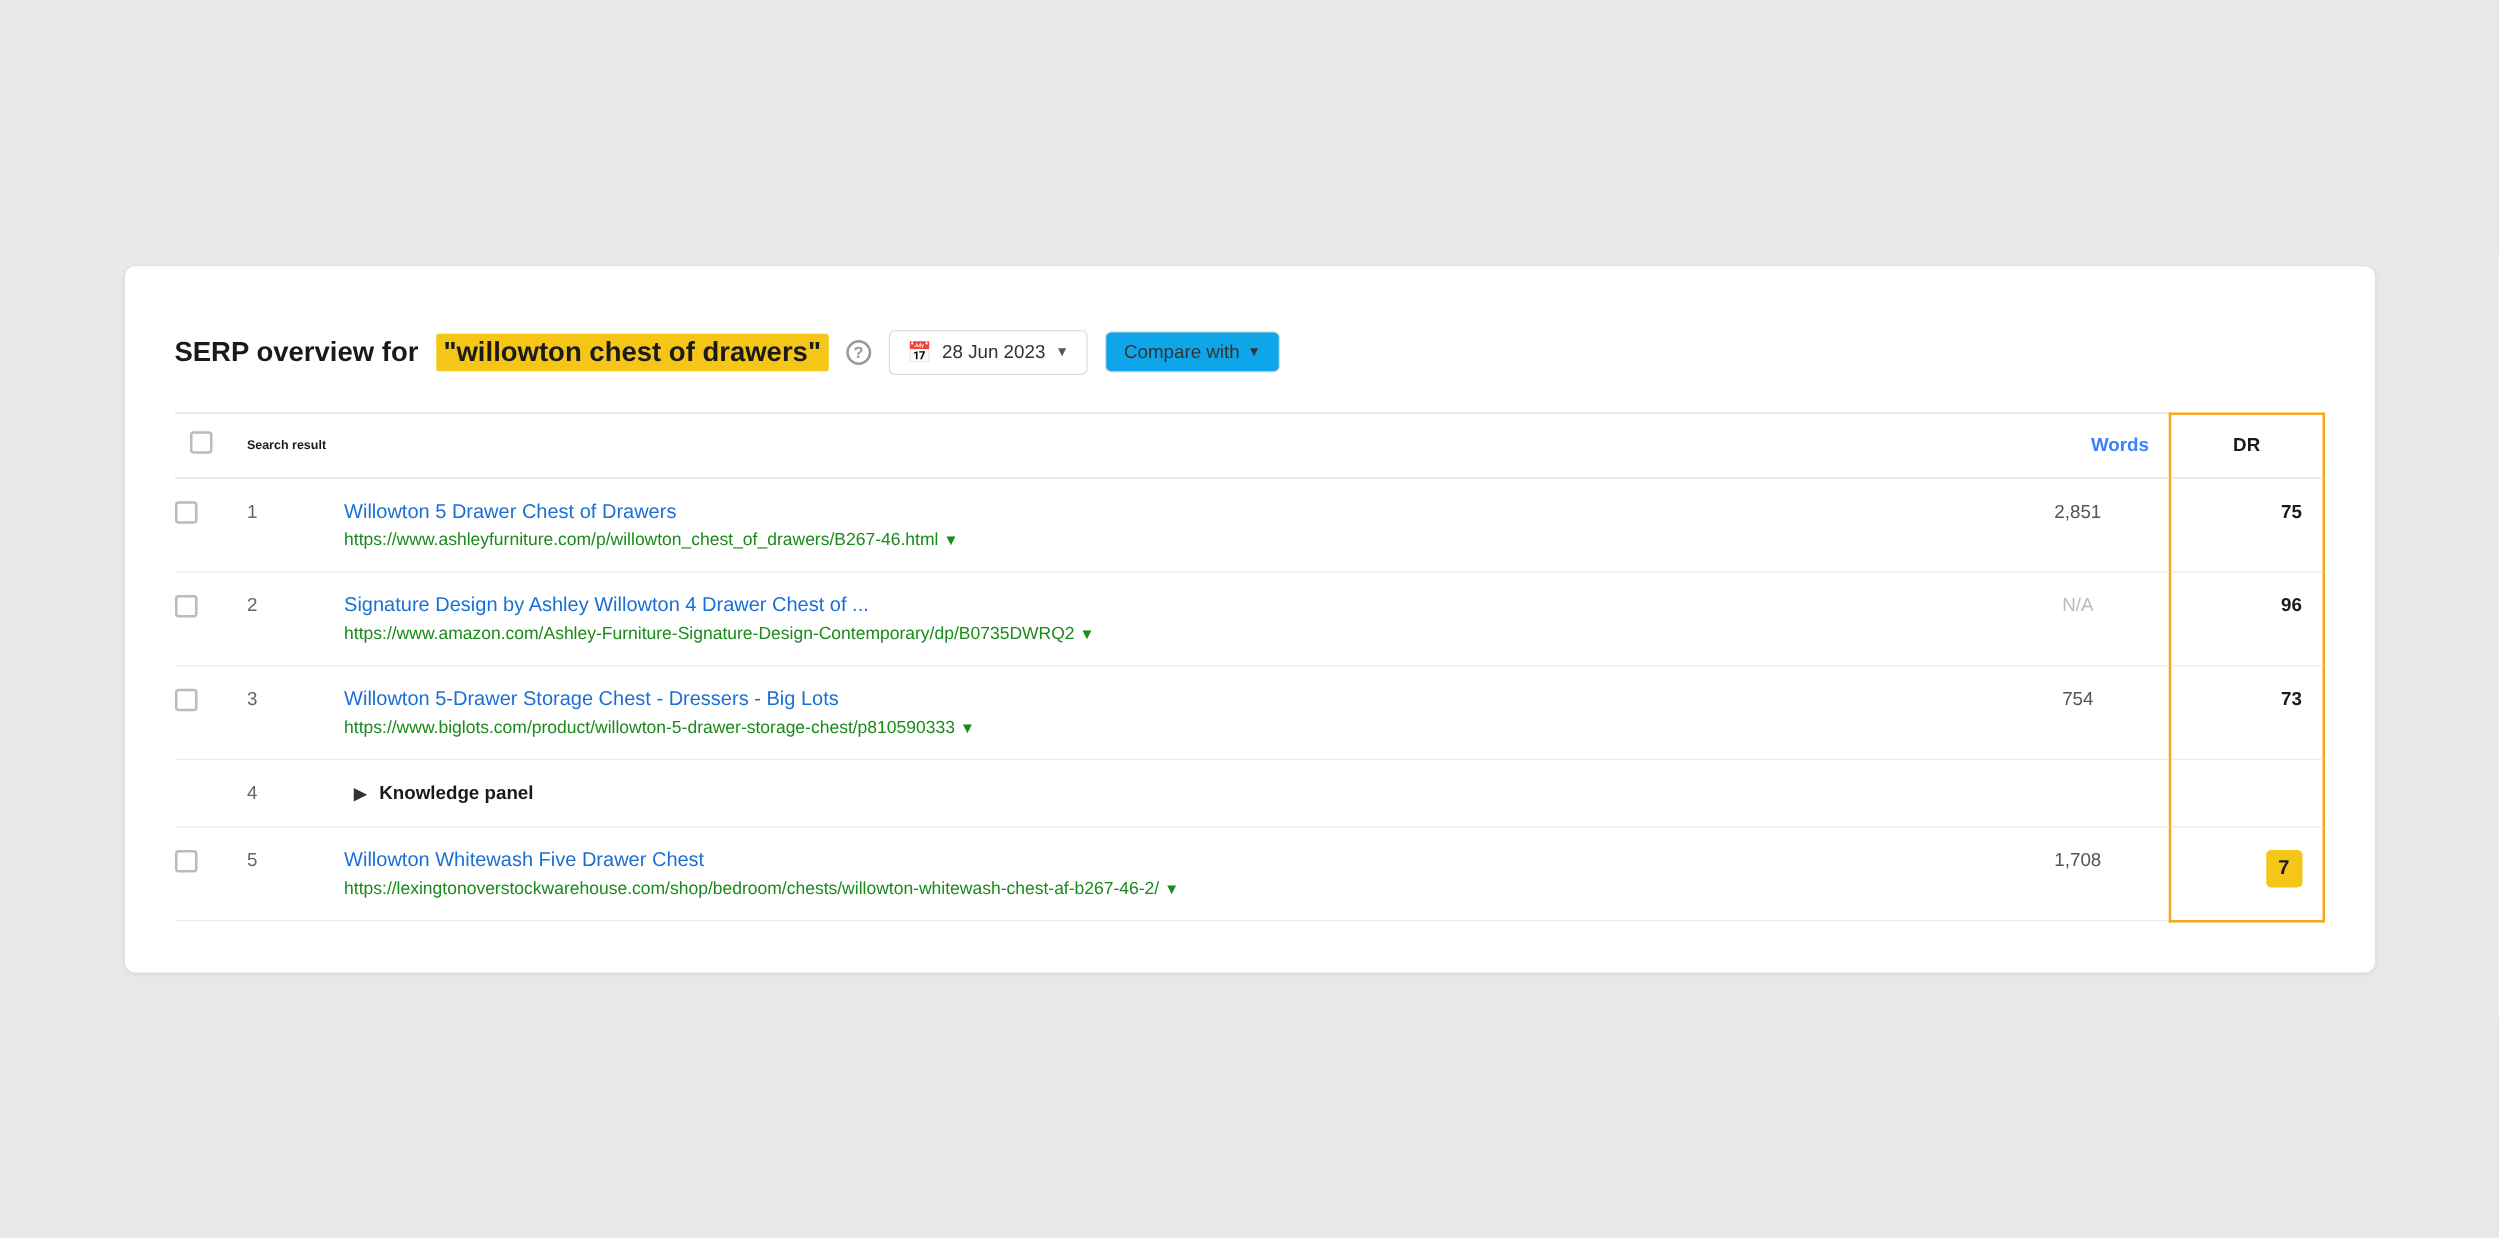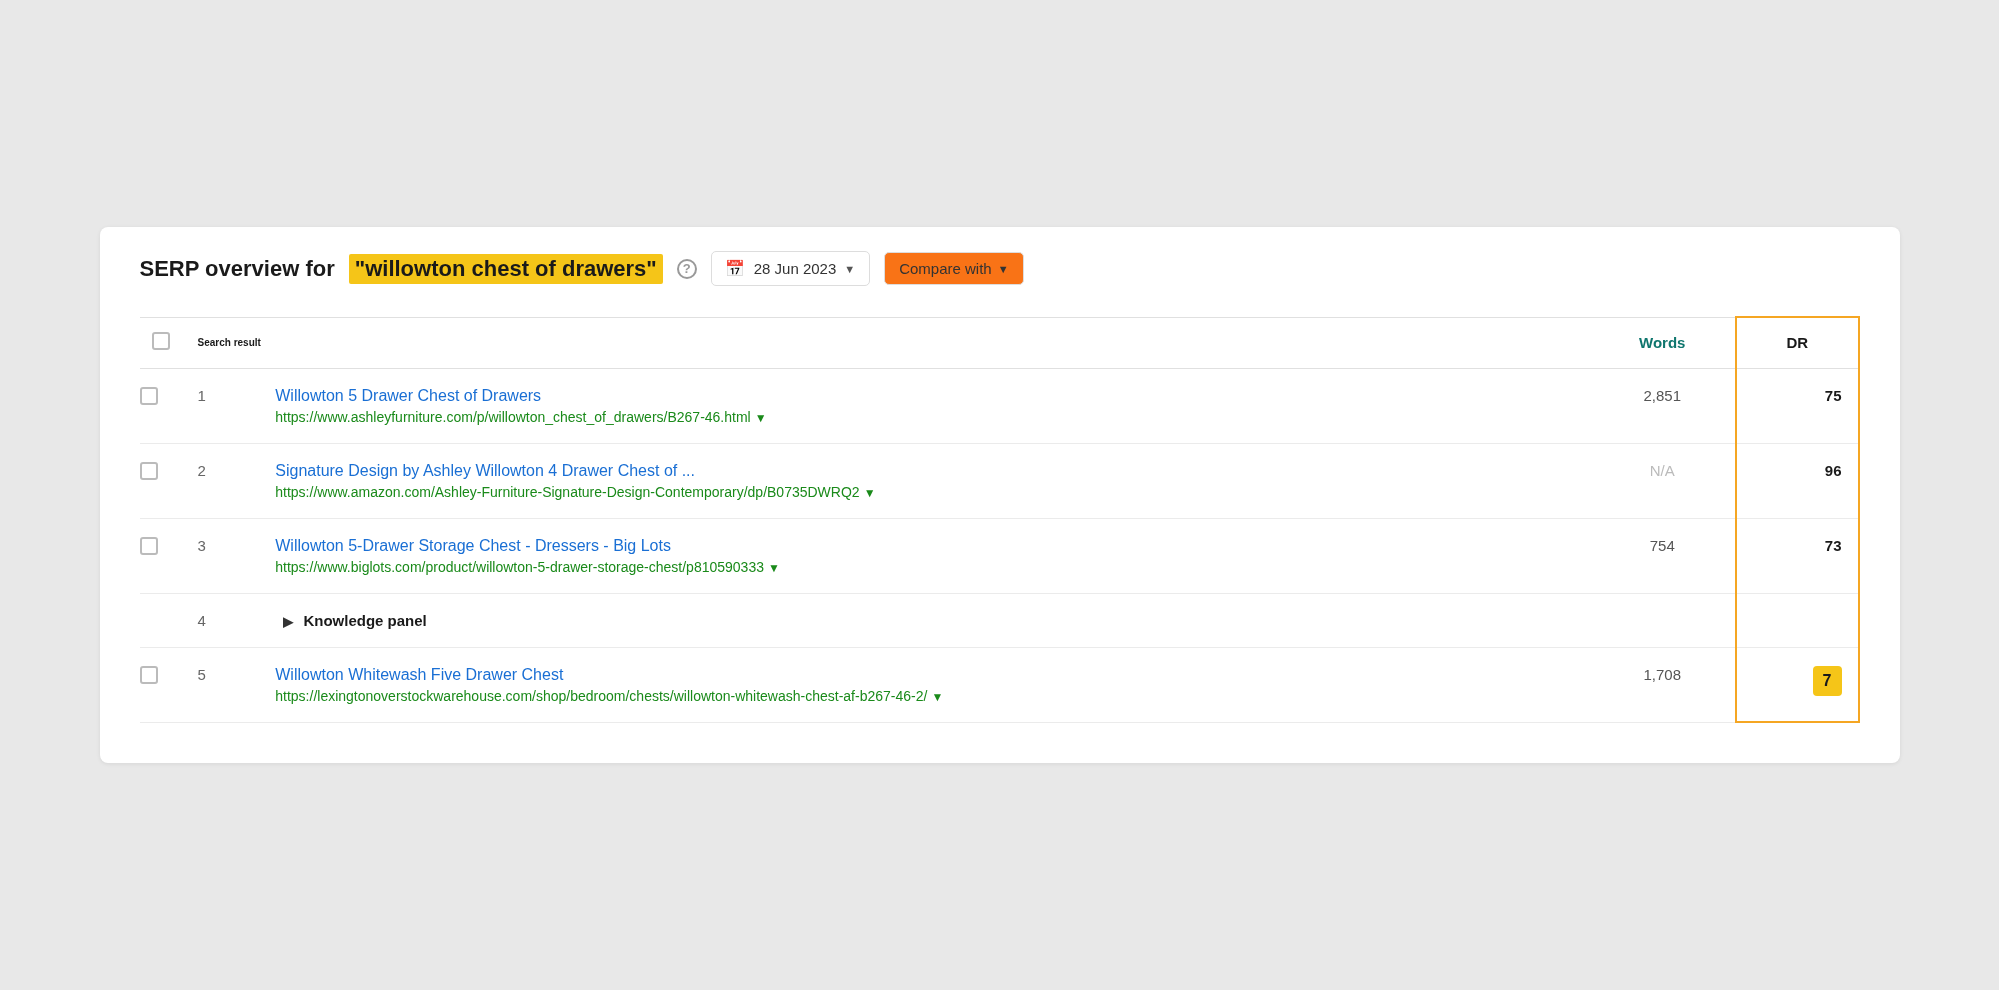--- a/index.html
+++ b/index.html
@@ -8,21 +8,21 @@
       font-family: -apple-system, BlinkMacSystemFont, 'Segoe UI', Arial, sans-serif;
       display: flex;
       justify-content: center;
       align-items: center;
       min-height: 100vh;
       padding: 20px;
     }
     .card {
       background: #fff;
       border-radius: 8px;
-      padding: 24px 40px 40px 40px;
+      padding: 51px 40px 40px 40px;
       width: 1800px;
       max-width: 100%;
       box-shadow: 0 1px 4px rgba(0,0,0,0.08);
     }
     .header {
       display: flex;
       align-items: center;
       gap: 14px;
       margin-bottom: 30px;
       flex-wrap: wrap;
@@ -77,21 +77,21 @@
     .compare-btn {
       display: flex;
       align-items: center;
       gap: 6px;
       padding: 7px 14px;
       border: 1px solid #ddd;
       border-radius: 5px;
       cursor: pointer;
       font-size: 15px;
       color: #333;
-      background: #f97316;
+      background: #0ea5e9;
       white-space: nowrap;
     }
     .compare-btn .chevron {
       font-size: 11px;
     }
 
     
     .table-wrap {
       width: 100%;
       border-collapse: collapse;
@@ -105,24 +105,25 @@
       padding: 14px 8px 14px 0;
     }
     .th-result {
       text-align: left;
       padding: 14px 8px;
       font-size: 10px;
       font-weight: 700;
       color: #1a1a1a;
     }
     .th-words {
+      text-align: right;
       padding: 14px 16px 14px 8px;
       font-size: 15px;
       font-weight: 700;
-      color: #0f766e;
+      color: #3b82f6;
       white-space: nowrap;
     }
     .th-dr {
       text-align: center;
       padding: 14px 16px;
       font-size: 15px;
       font-weight: 700;
       color: #1a1a1a;
       border: 2.5px solid #f5a623;
       border-bottom: none;

